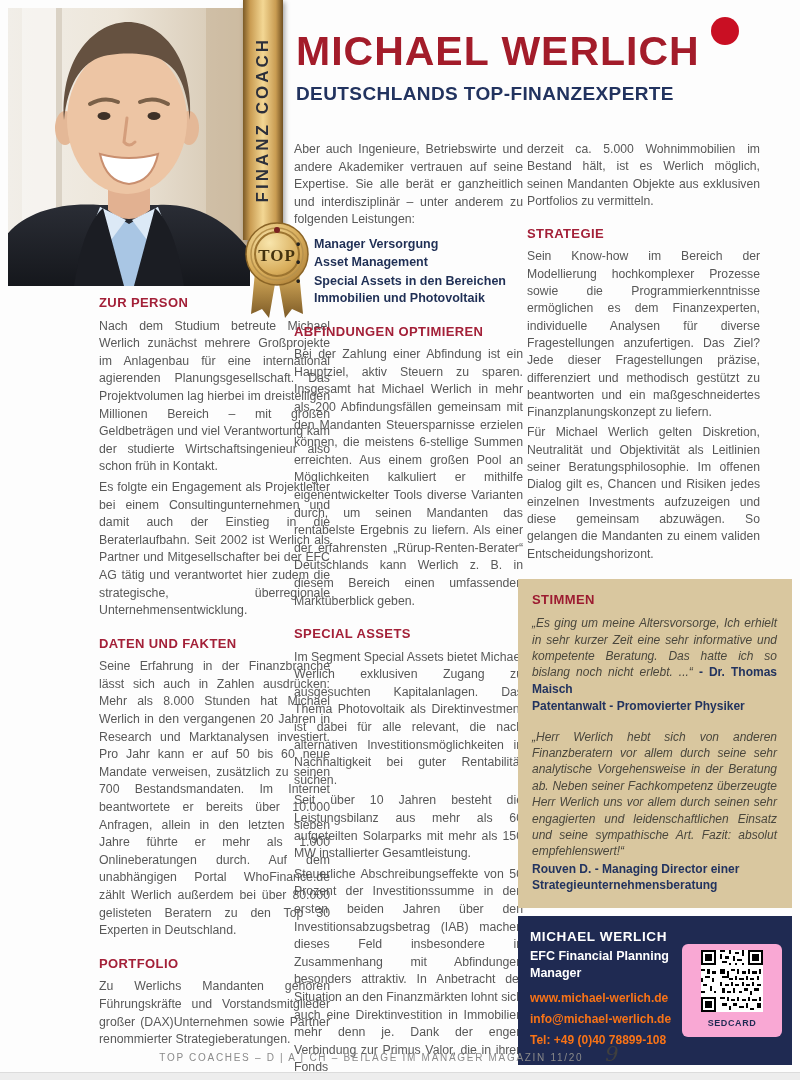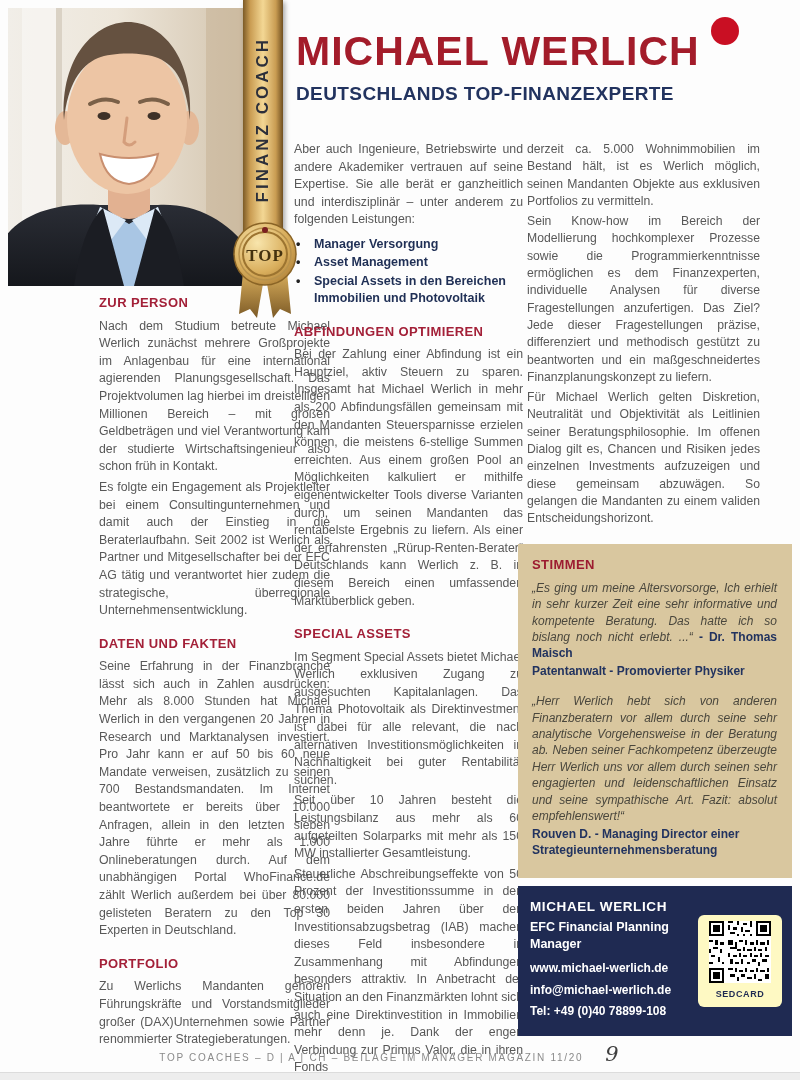--- a/index.html
+++ b/index.html
@@ -5,21 +5,21 @@
   html,body{margin:0;padding:0;background:#ffffff;}
   .page{position:relative;width:800px;height:1080px;background:#fdfdfd;overflow:hidden;
         font-family:"Liberation Sans",sans-serif;}
   
   .photo{position:absolute;left:8px;top:8px;width:242px;height:278px;overflow:hidden;}
   .ribbon{position:absolute;left:243px;top:0;width:40px;height:240px;
           background:linear-gradient(90deg,#7c5a26 0%,#c99c52 18%,#f3d794 50%,#c99c52 82%,#6f4f20 100%);
           display:flex;align-items:center;justify-content:center;box-shadow:2px 2px 5px rgba(0,0,0,.35);}
   .ribbon span{writing-mode:vertical-rl;transform:rotate(180deg);font-weight:bold;font-size:17px;
                letter-spacing:3px;color:#2c2f3a;}
-  .medal{position:absolute;left:228px;top:214px;width:74px;height:108px;}
+  .medal{position:absolute;left:240px;top:214px;width:74px;height:108px;}
   .red-dot{position:absolute;left:711px;top:17px;width:28px;height:28px;border-radius:50%;background:#C90F23;}
   .header{position:absolute;left:296px;top:30px;width:470px;}
   .title{margin:0;font-size:41px;font-weight:bold;color:#A31C2A;letter-spacing:1px;line-height:1.05;}
   .subtitle{margin:10px 0 0;font-size:19px;font-weight:bold;color:#22335F;letter-spacing:.4px;}
   
   .col{position:absolute;font-size:12.3px;line-height:17.6px;color:#585858;}
   .col-left{left:58px;top:294px;width:231px;margin-left:41px;}
   .col-mid{left:294px;top:141px;width:229px;}
   .col-right{left:518px;top:141px;width:274px;font-size:12.2px;line-height:17.3px;}
   .col-right .txt{margin-left:9px;margin-right:32px;}
@@ -29,28 +29,28 @@
   ul.bullets{list-style:none;margin:7px 0 0;padding:0;}
   ul.bullets li{position:relative;padding-left:20px;font-weight:bold;color:#1f2f55;
                 font-size:12.5px;line-height:17.4px;margin-bottom:1px;}
   ul.bullets li::before{content:"\2022";position:absolute;left:2px;color:#222;}
   
   .stimmen{background:#D9C79F;padding:12px 15px 14px 14px;margin-top:16px;}
   .stimmen .sec{margin:0 0 7px;color:#9C1B30;}
   .quote{font-style:italic;color:#4a473d;font-size:12px;line-height:16.4px;text-align:justify;margin:0;}
   .attr{font-style:normal;font-weight:bold;color:#22335F;}
   .attr-line{font-weight:bold;color:#22335F;font-size:12px;line-height:16.4px;margin:1px 0 14px;}
-  .attr-line.last{margin-bottom:6px;}
+  .attr-line.last{margin-bottom:0;}
   
   .contact{background:#1F2A52;margin-top:8px;padding:12px 10px 12px 12px;display:flex;gap:10px;align-items:center;}
   .c-left{flex:1;color:#fff;}
   .c-name{font-size:13.5px;font-weight:bold;letter-spacing:.6px;margin-bottom:3px;}
   .c-company{font-size:12.5px;font-weight:bold;margin-bottom:7px;}
-  .c-line{font-size:12px;font-weight:bold;color:#ffffff;margin-bottom:4px;}
-  .qr-card{background:#fef9c3;border-radius:6px;width:84px;padding:6px 0 4px;display:flex;
+  .c-line{font-size:12px;font-weight:bold;color:#f97316;margin-bottom:4px;}
+  .qr-card{background:#f9a8d4;border-radius:6px;width:84px;padding:6px 8px 4px;display:flex;
            flex-direction:column;align-items:center;}
   .qr-label{font-size:9px;font-weight:bold;color:#1F2A52;letter-spacing:.6px;margin-top:3px;}
   
   .footer{position:absolute;left:0;top:1042px;width:792px;display:flex;justify-content:center;
           align-items:baseline;gap:22px;padding-right:14px;box-sizing:border-box;}
   .f-line{font-size:10px;color:#8a8a8a;letter-spacing:1.7px;}
   .f-page{font-family:"DejaVu Serif",serif;font-style:italic;font-size:21px;color:#3f3f3f;}
   .page-edge{position:absolute;left:0;bottom:0;width:100%;height:7px;background:#ededed;border-top:1px solid #dcdcdc;}
 </style>
 </head>
@@ -150,20 +150,21 @@
     <p class="body">Bei der Zahlung einer Abfindung ist ein Hauptziel, aktiv Steuern zu sparen. Insgesamt hat Michael Werlich in mehr als 200 Abfindungsfällen gemeinsam mit den Mandanten Steuersparnisse erzielen können, die meistens 6-stellige Summen erreichten. Aus einem großen Pool an Möglichkeiten kalkuliert er mithilfe eigenentwickelter Tools diverse Varianten durch, um seinen Mandanten das rentabelste Ergebnis zu liefern. Als einer der erfahrensten „Rürup-Renten-Berater“ Deutschlands kann Werlich z. B. in diesem Bereich einen umfassenden Marktüberblick geben.</p>
     <h3 class="sec">SPECIAL ASSETS</h3>
     <p class="body">Im Segment Special Assets bietet Michael Werlich exklusiven Zugang zu ausgesuchten Kapitalanlagen. Das Thema Photovoltaik als Direktinvestment ist dabei für alle relevant, die nach alternativen Investitionsmöglichkeiten in Nachhaltigkeit bei guter Rentabilität suchen.</p>
     <p class="body">Seit über 10 Jahren besteht die Leistungsbilanz aus mehr als 60 aufgeteilten Solarparks mit mehr als 150 MW installierter Gesamtleistung.</p>
     <p class="body">Steuerliche Abschreibungseffekte von 50 Prozent der Investitionssumme in den ersten beiden Jahren über den Investitionsabzugsbetrag (IAB) machen dieses Feld insbesondere in Zusammenhang mit Abfindungen besonders attraktiv. In Anbetracht der Situation an den Finanzmärkten lohnt sich auch eine Direktinvestition in Immobilien mehr denn je. Dank der engen Verbindung zur Primus Valor, die in ihren Fonds</p>
   </div>
 
   <div class="col col-right">
     <div class="txt">
       <p class="body">derzeit ca. 5.000 Wohnimmobilien im Bestand hält, ist es Werlich möglich, seinen Mandanten Objekte aus exklusiven Portfolios zu vermitteln.</p>
+      <h3 class="sec">STRATEGIE</h3>
       <p class="body">Sein Know-how im Bereich der Modellierung hochkomplexer Prozesse sowie die Programmierkenntnisse ermöglichen es dem Finanzexperten, individuelle Analysen für diverse Fragestellungen anzufertigen. Das Ziel? Jede dieser Fragestellungen präzise, differenziert und methodisch gestützt zu beantworten und ein maßgeschneidertes Finanzplanungskonzept zu liefern.</p>
       <p class="body">Für Michael Werlich gelten Diskretion, Neutralität und Objektivität als Leitlinien seiner Beratungsphilosophie. Im offenen Dialog gilt es, Chancen und Risiken jedes einzelnen Investments aufzuzeigen und diese gemeinsam abzuwägen. So gelangen die Mandanten zu einem validen Entscheidungshorizont.</p>
     </div>
 
     <div class="stimmen">
       <h3 class="sec">STIMMEN</h3>
       <p class="quote"><span>„Es ging um meine Altersvorsorge, Ich erhielt in sehr kurzer Zeit eine sehr informative und kompetente Beratung. Das hatte ich so bislang noch nicht erlebt. ...“</span> <span class="attr">- Dr. Thomas Maisch</span></p>
       <div class="attr-line">Patentanwalt - Promovierter Physiker</div>
       <p class="quote"><span>„Herr Werlich hebt sich von anderen Finanzberatern vor allem durch seine sehr analytische Vorgehensweise in der Beratung ab. Neben seiner Fachkompetenz überzeugte Herr Werlich uns vor allem durch seinen sehr engagierten und leidenschaftlichen Einsatz und seine sympathische Art. Fazit: absolut empfehlenswert!“</span></p>
       <div class="attr-line last">Rouven D. - Managing Director einer Strategieunternehmensberatung</div>

